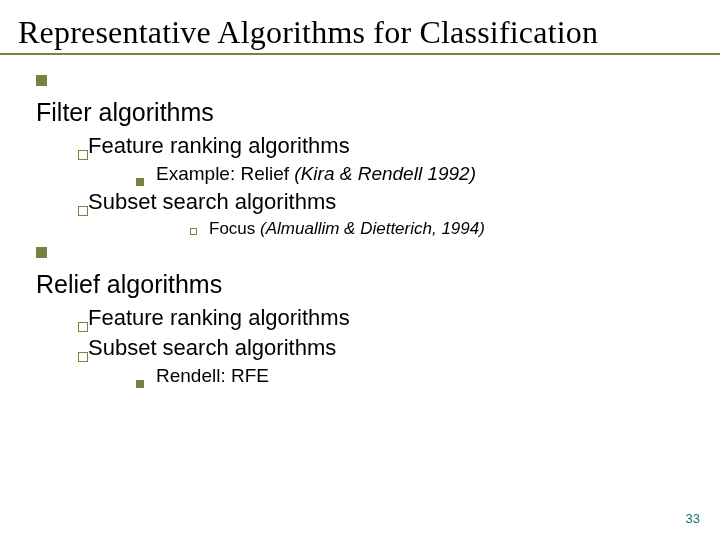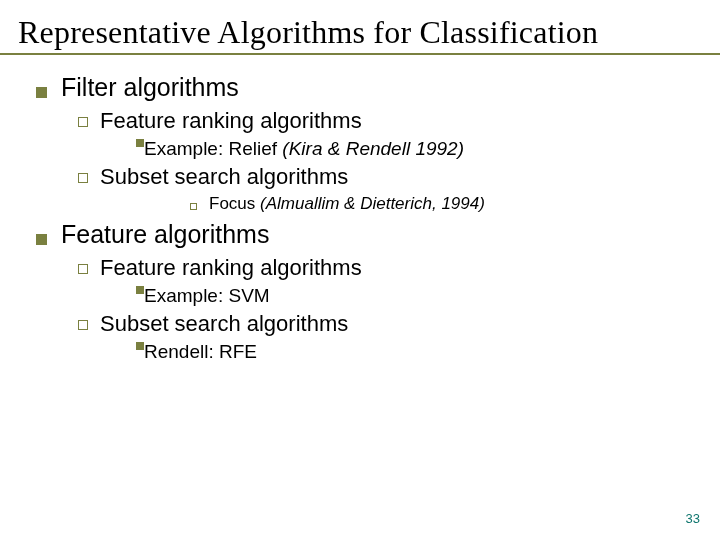--- a/index.html
+++ b/index.html
@@ -29,33 +29,34 @@
   .l1 {
     margin-bottom: 6px;
   }
   .l1-row {
     display: flex;
     align-items: baseline;
     gap: 14px;
     font-family: Arial, Helvetica, sans-serif;
     font-size: 25px;
     margin-bottom: 6px;
+    flex-direction: column;
   }
   .l2-row {
     display: flex;
-    align-items: center;
-    gap: 12px;
+    align-items: flex-end;
     font-family: Arial, Helvetica, sans-serif;
     font-size: 22px;
     margin-left: 42px;
     margin-bottom: 4px;
   }
   .l3-row {
     display: flex;
-    align-items: flex-start;
+    align-items: flex-end;
+    gap: 12px;
     font-family: Arial, Helvetica, sans-serif;
     font-size: 19px;
     margin-left: 100px;
     margin-bottom: 4px;
   }
   .l4-row {
     display: flex;
     align-items: baseline;
     gap: 12px;
     font-family: Arial, Helvetica, sans-serif;
@@ -134,30 +135,26 @@
       <span class="sq-open sm"></span>
       <span>
         <span>Focus </span><span class="italic">(Almuallim &amp; Dietterich, 1994)</span>
       </span>
     </div>
   </div>
 
   <div class="l1">
     <div class="l1-row">
       <span class="sq-filled"></span>
-      <span>Feature algorithms</span>
+      <span>Relief algorithms</span>
     </div>
 
     <div class="l2-row">
       <span class="sq-open"></span>
       <span>Feature ranking algorithms</span>
-    </div>
-    <div class="l3-row">
-      <span class="sq-filled sm"></span>
-      <span>Example: SVM</span>
     </div>
 
     <div class="l2-row">
       <span class="sq-open"></span>
       <span>Subset search algorithms</span>
     </div>
     <div class="l3-row">
       <span class="sq-filled sm"></span>
       <span>Rendell: RFE</span>
     </div>

